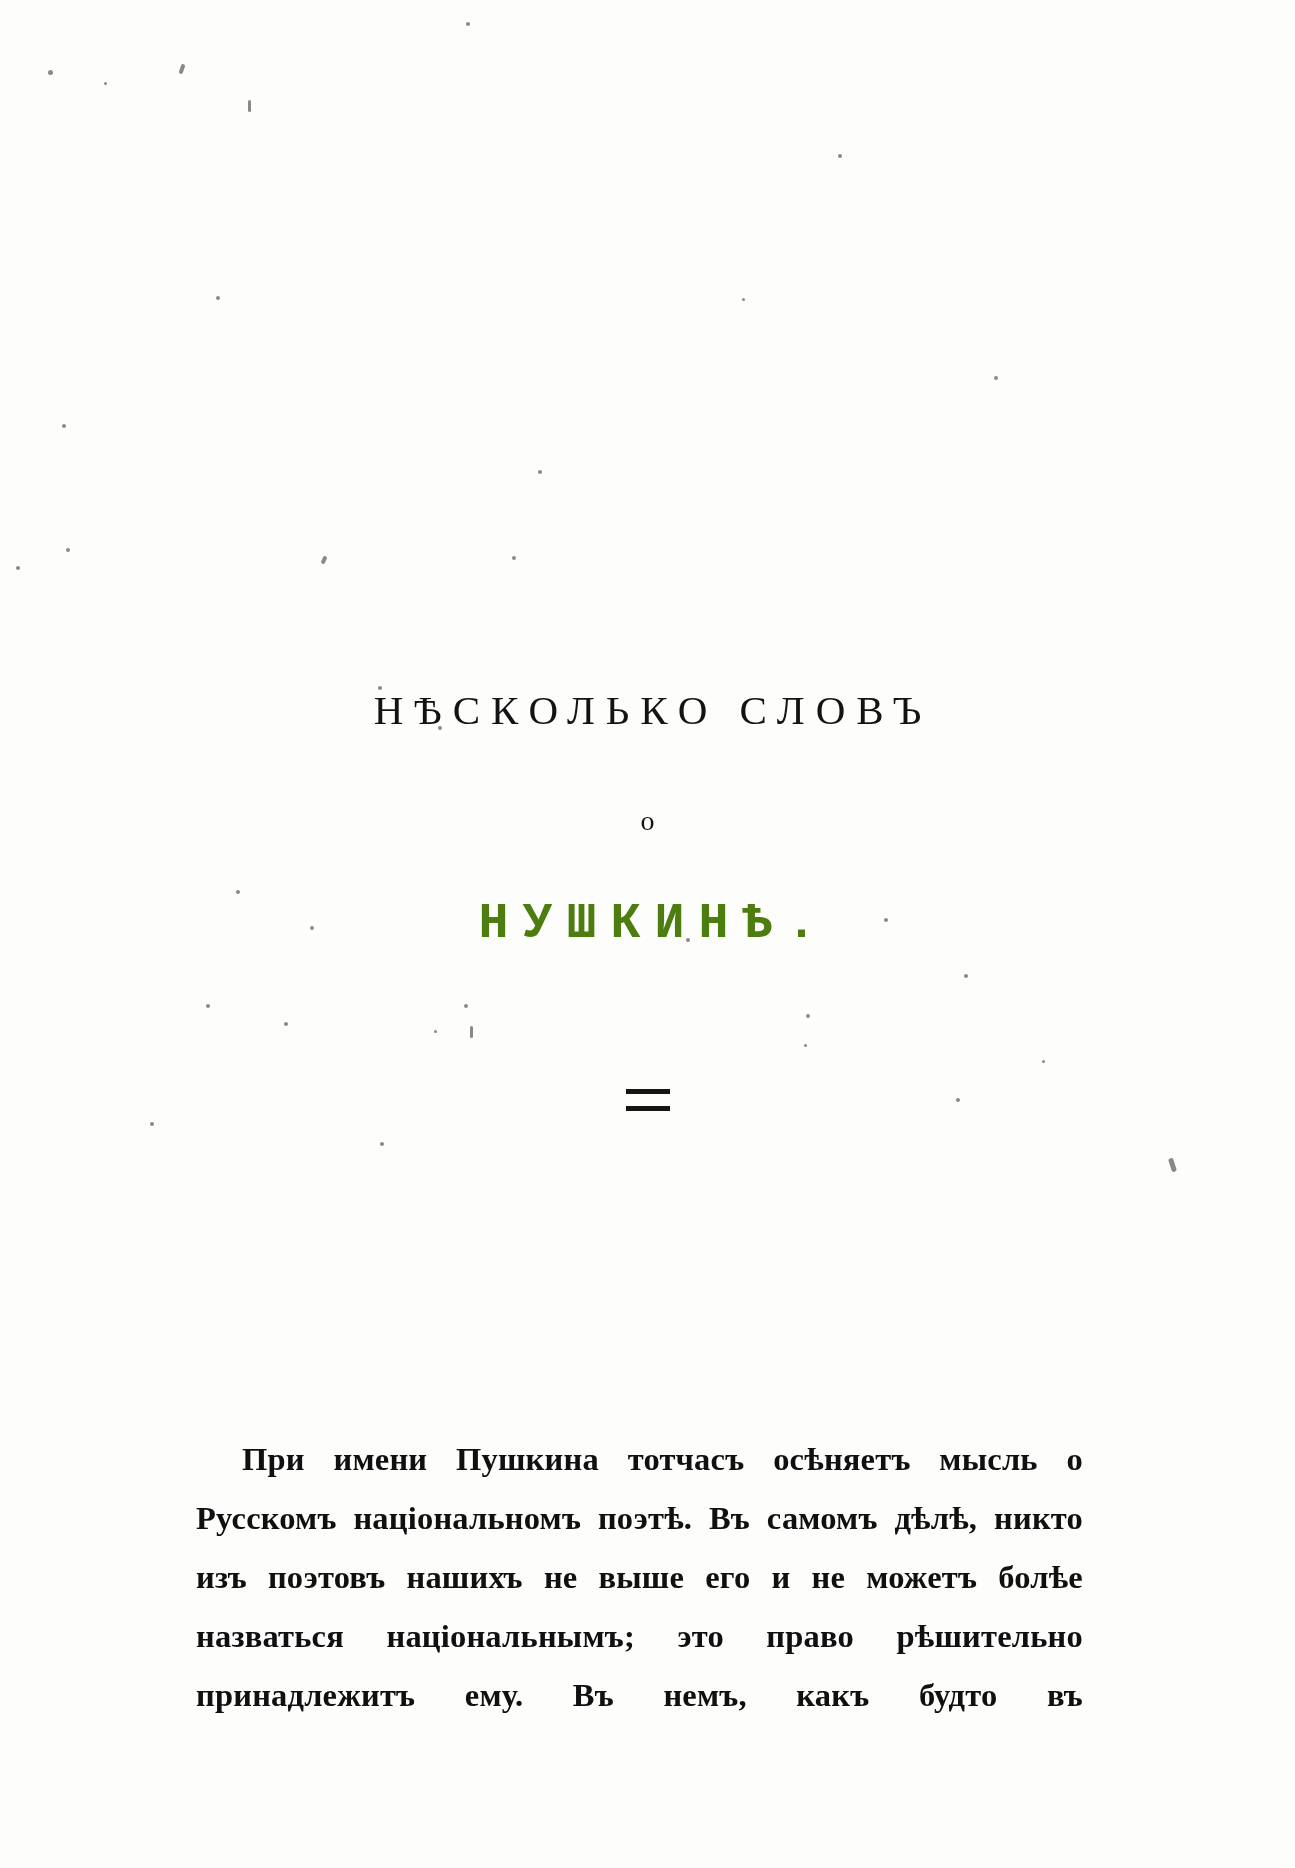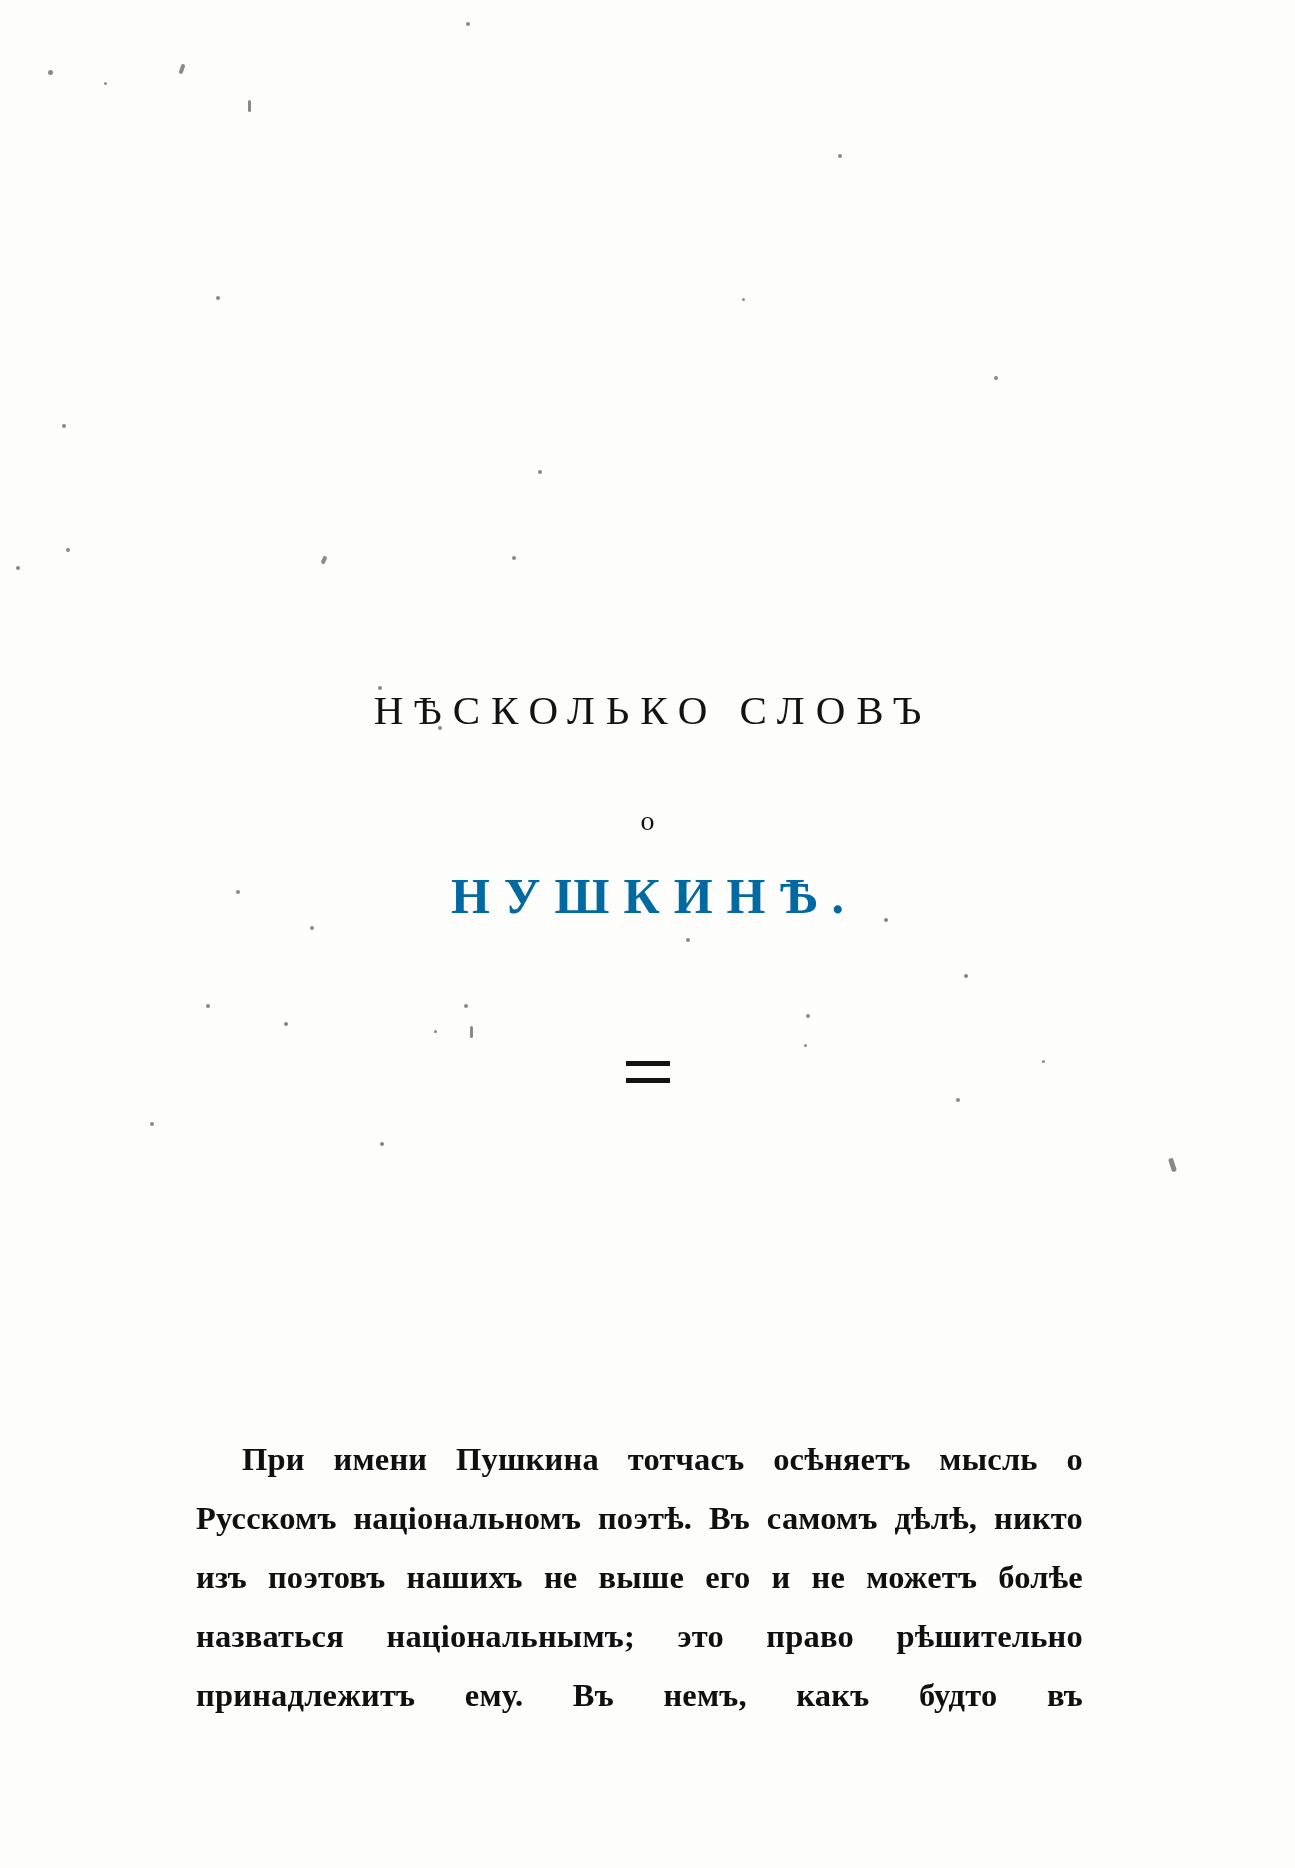--- a/index.html
+++ b/index.html
@@ -63,27 +63,28 @@
   }
 
   .title-prep {
     margin-top: 76px;
     font-size: 28px;
     line-height: 1;
     color: #131313;
   }
 
   .title-name {
-    margin-top: 36px;
+    margin-top: 64px;
     font-size: 50px;
     font-weight: 700;
     letter-spacing: 14px;
     text-indent: 14px;
-    color: #0369a1;
+    color: #4d7c0f;
     line-height: 1;
+    font-family: Liberation Mono, monospace;
   }
 
   .rule {
     margin: 0 auto;
     margin-top: 140px;
     width: 44px;
     height: 5px;
     border-top: 5px solid #141414;
     border-bottom: 5px solid #141414;
     height: 12px;

